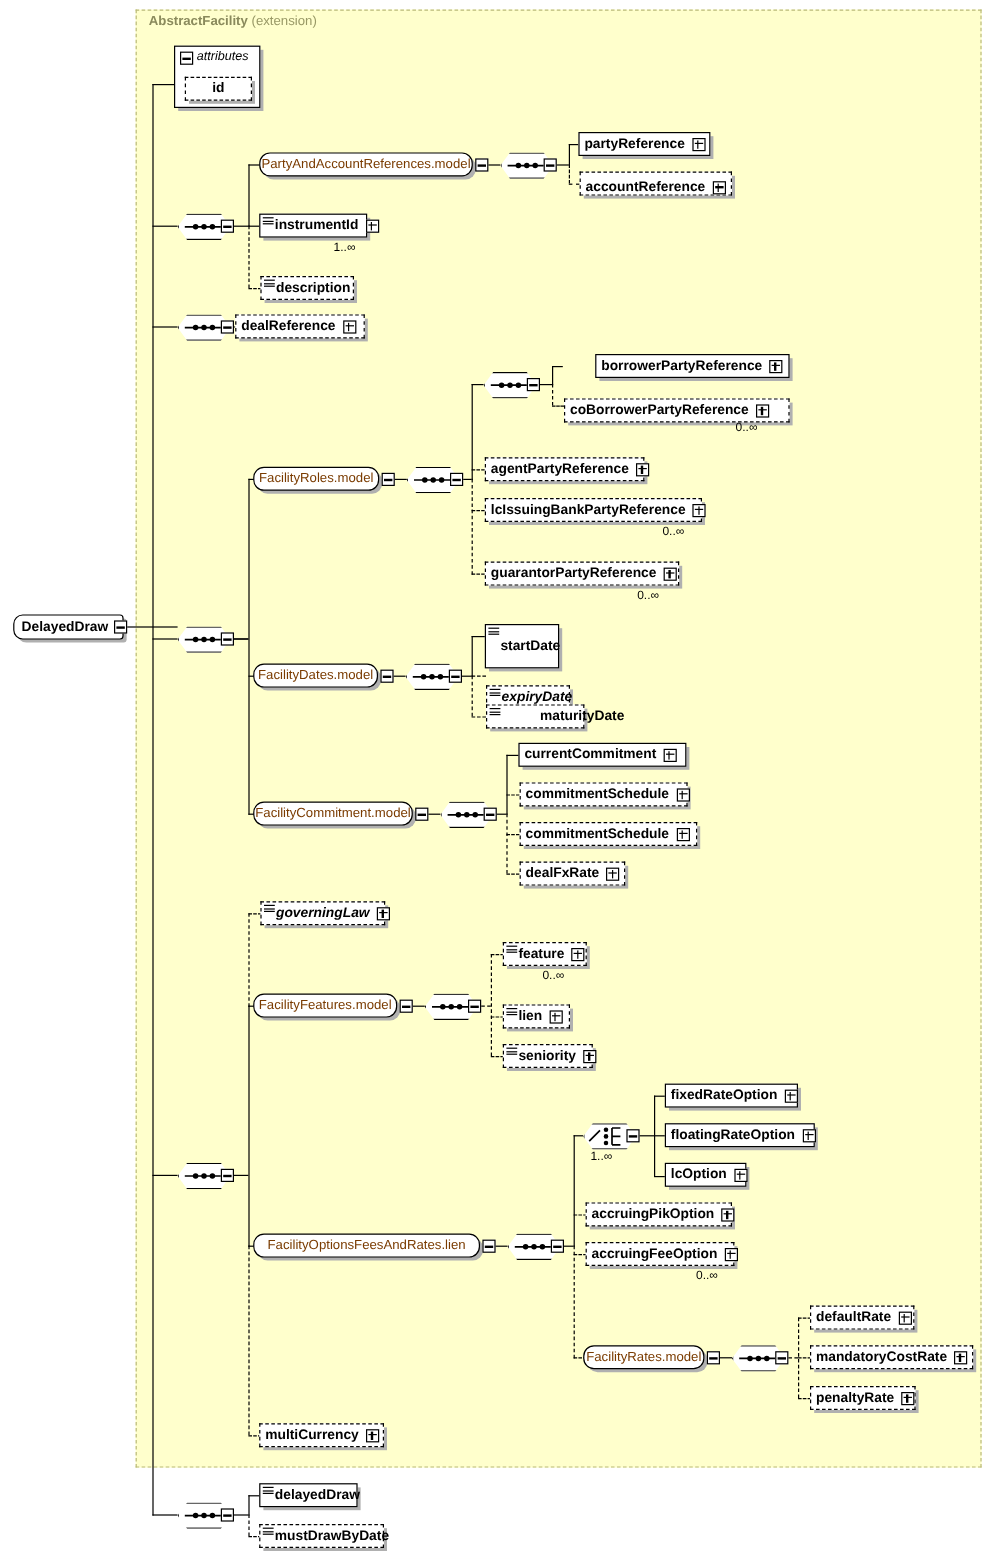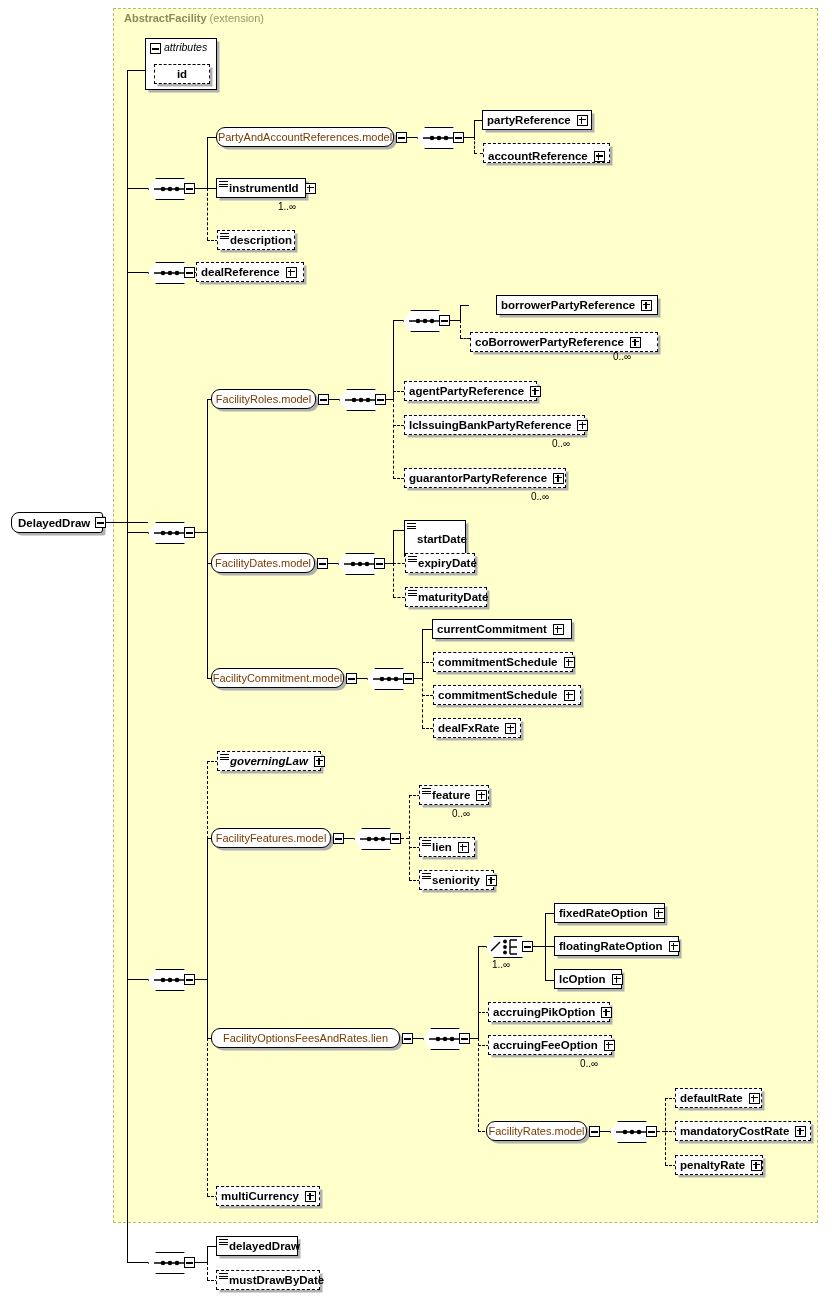--- a/index.html
+++ b/index.html
@@ -292,35 +292,35 @@
   <div class="dln h" style="left:393px;top:597px;width:12px;"></div>
 
   <div class="node" style="left:404px;top:520px;width:62px;height:37px;">
     <span class="tglyph">
         <i></i>
         <i></i>
         <i></i>
       </span>
     <span class="lbl" style="padding-left:12px;">startDate</span>
   </div>
-  <div class="node opt" style="left:405px;top:553px;width:70px;height:20px;">
+  <div class="node opt" style="left:405px;top:571px;width:70px;height:20px;font-style:italic;">
     <span class="tglyph">
         <i></i>
         <i></i>
         <i></i>
       </span>
     <span class="lbl" style="padding-left:12px;">expiryDate</span>
   </div>
   <div class="node opt" style="left:405px;top:587px;width:82px;height:20px;">
     <span class="tglyph">
         <i></i>
         <i></i>
         <i></i>
       </span>
-    <span class="lbl" style="padding-left:12px;">maturityDate</span>
+    <span class="lbl" style="padding-left:12px;margin-left:32px;">maturityDate</span>
   </div>
 
   <div class="modelgrp" style="left:211px;top:668px;width:133px;height:20px;">
     <span>FacilityCommitment.model</span>
   </div>
   <div class="tog" style="left:346px;top:673px;"></div>
   <div class="ln h" style="left:357px;top:678px;width:10px;"></div>
   <div class="comp" style="left:367px;top:668px;">
     <svg width="42" height="20" viewBox="0 0 42 20">
         <line x1="5" y1="10" x2="37" y2="10" stroke="#000" stroke-width="1.4"></line>

